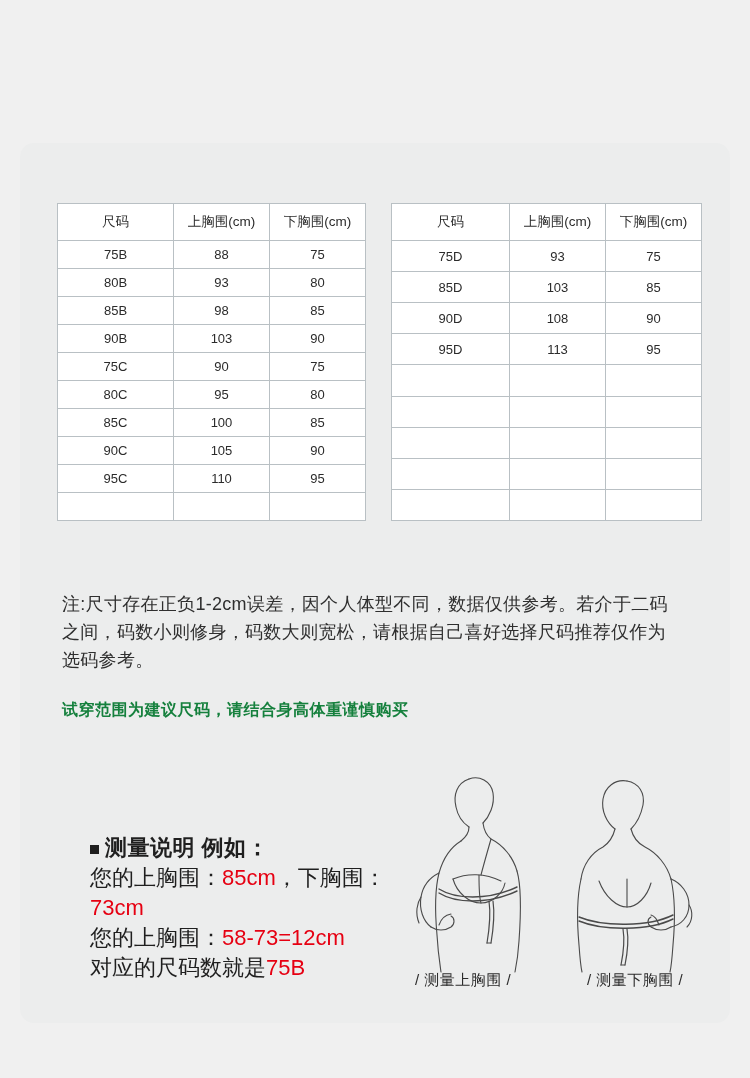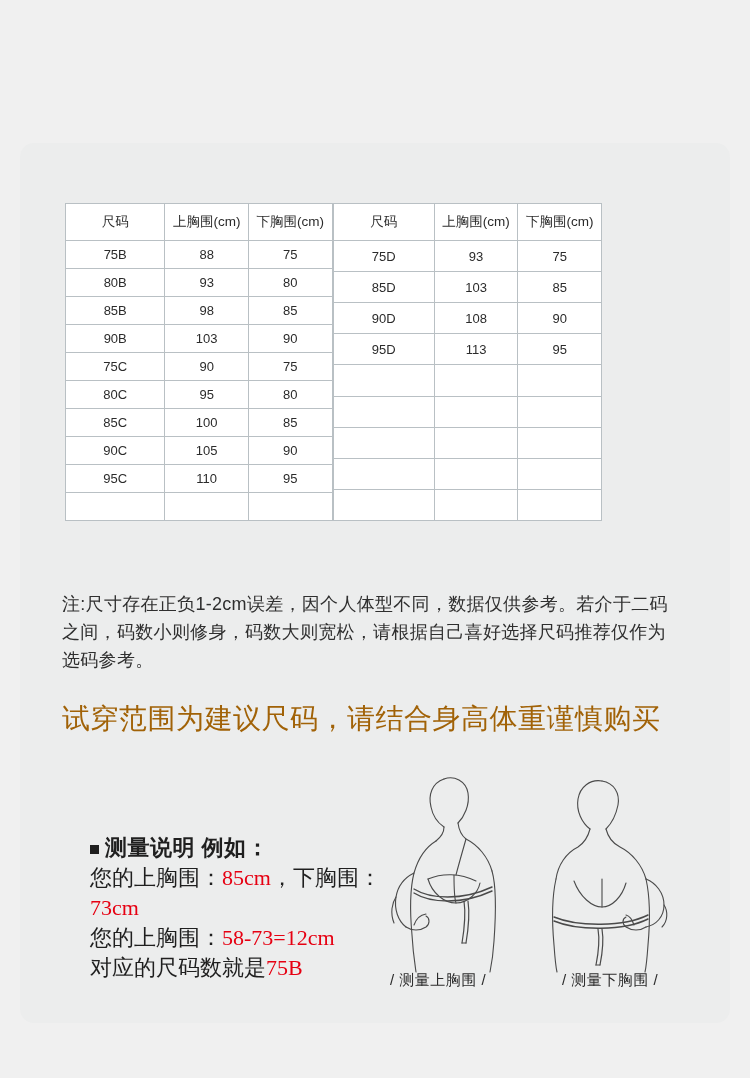--- a/index.html
+++ b/index.html
@@ -28,24 +28,23 @@
     height: 880px;
     background: #eceded;
     border-radius: 14px;
   }
 
   
   .tables {
     position: absolute;
     left: 37px;
     top: 60px;
-    width: 537px;
+    width: 645px;
     display: flex;
     justify-content: space-between;
-    margin-left: 8px;
   }
   table.size {
     border-collapse: collapse;
     background: #fff;
     table-layout: fixed;
   }
   table.size td, table.size th {
     border: 1px solid #b9c0c4;
     height: 27px;
     text-align: center;
@@ -77,23 +76,23 @@
     font-size: 18px;
     line-height: 28px;
     color: #2f2f2f;
     letter-spacing: 0.3px;
   }
   .warning {
     position: absolute;
     left: 42px;
     top: 557px;
     width: 640px;
-    font-size: 28px;
-    font-weight: normal;
-    color: #a16207;
+    font-size: 16px;
+    font-weight: bold;
+    color: #15803d;
     letter-spacing: 0.5px;
   }
 
   
   .measure {
     position: absolute;
     left: 70px;
     top: 690px;
     width: 310px;
     font-size: 22px;
@@ -105,26 +104,26 @@
     letter-spacing: 0.5px;
   }
   .measure .sq {
     display: inline-block;
     width: 9px;
     height: 9px;
     background: #1f1f1f;
     margin-right: 6px;
     vertical-align: 1px;
   }
-  .red { color: #e60012; font-family: Liberation Serif, serif; }
+  .red { color: #e60012; }
 
   
   .figures {
     position: absolute;
-    left: 328px;
+    left: 353px;
     top: 630px;
     width: 360px;
     height: 240px;
   }
   .fig {
     position: absolute;
     top: 0;
     width: 160px;
     height: 200px;
   }

